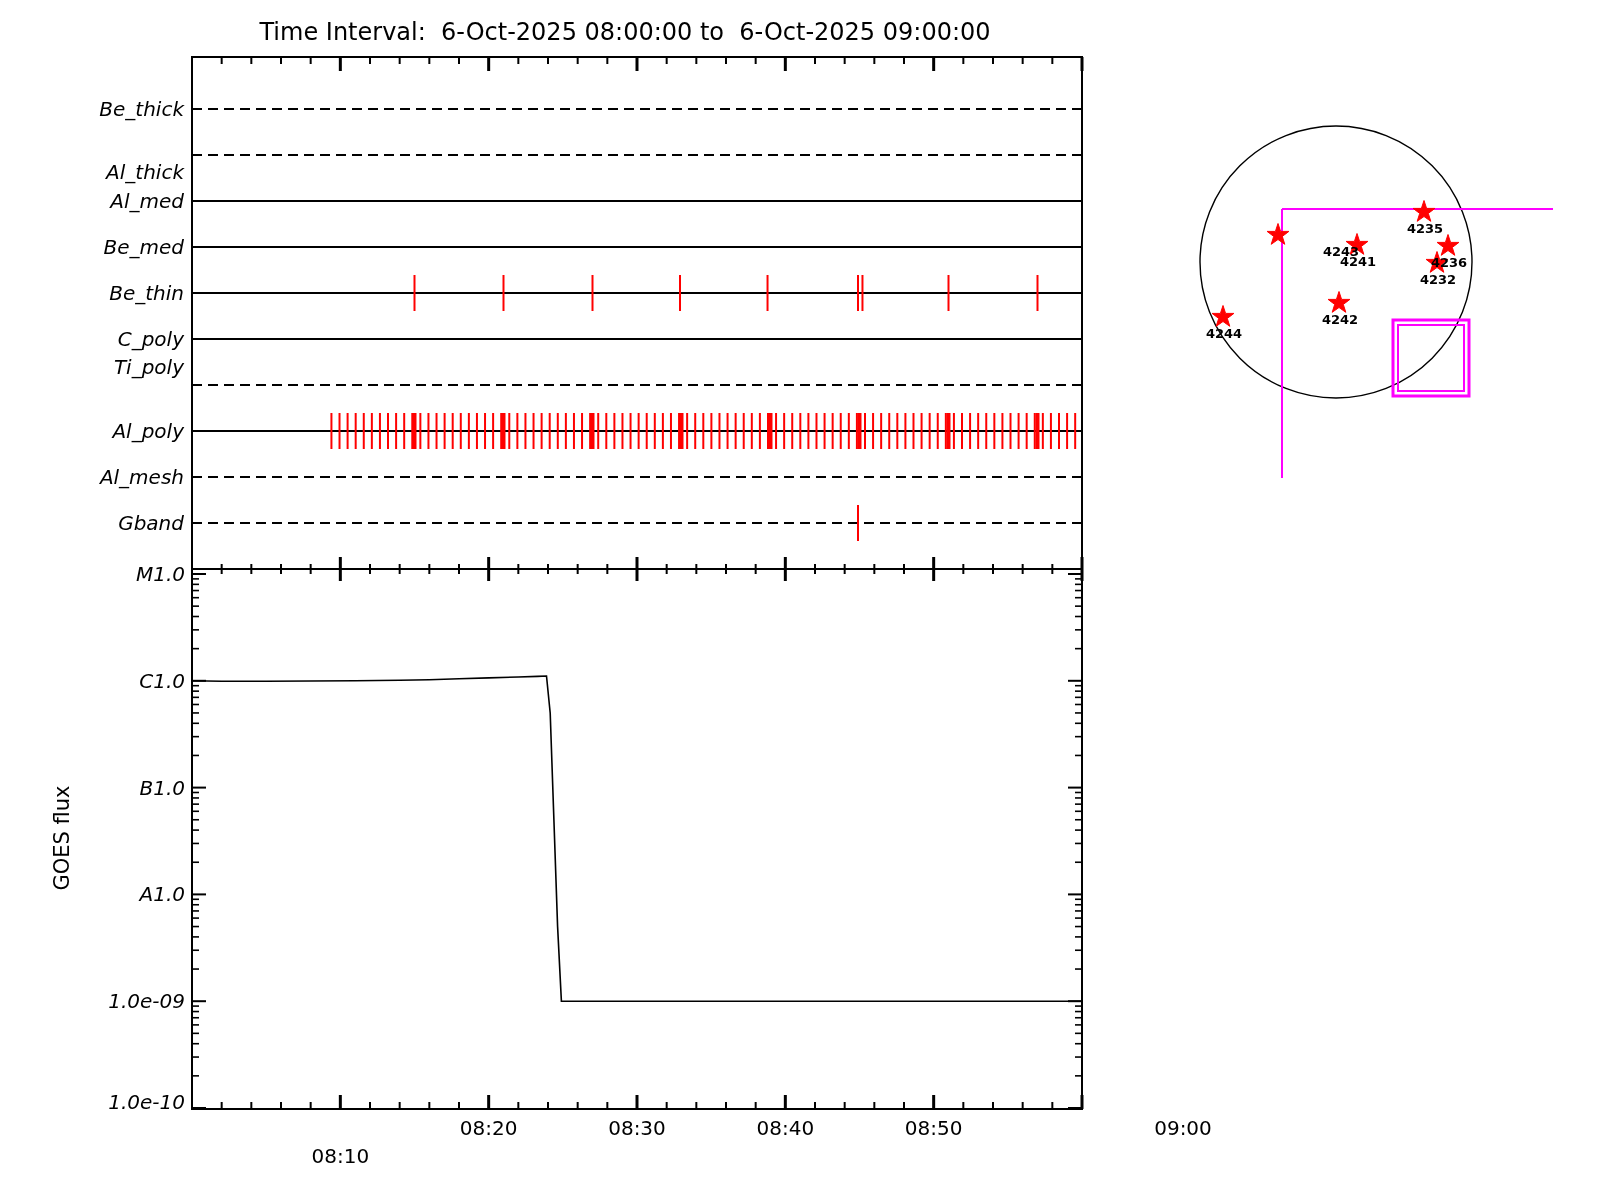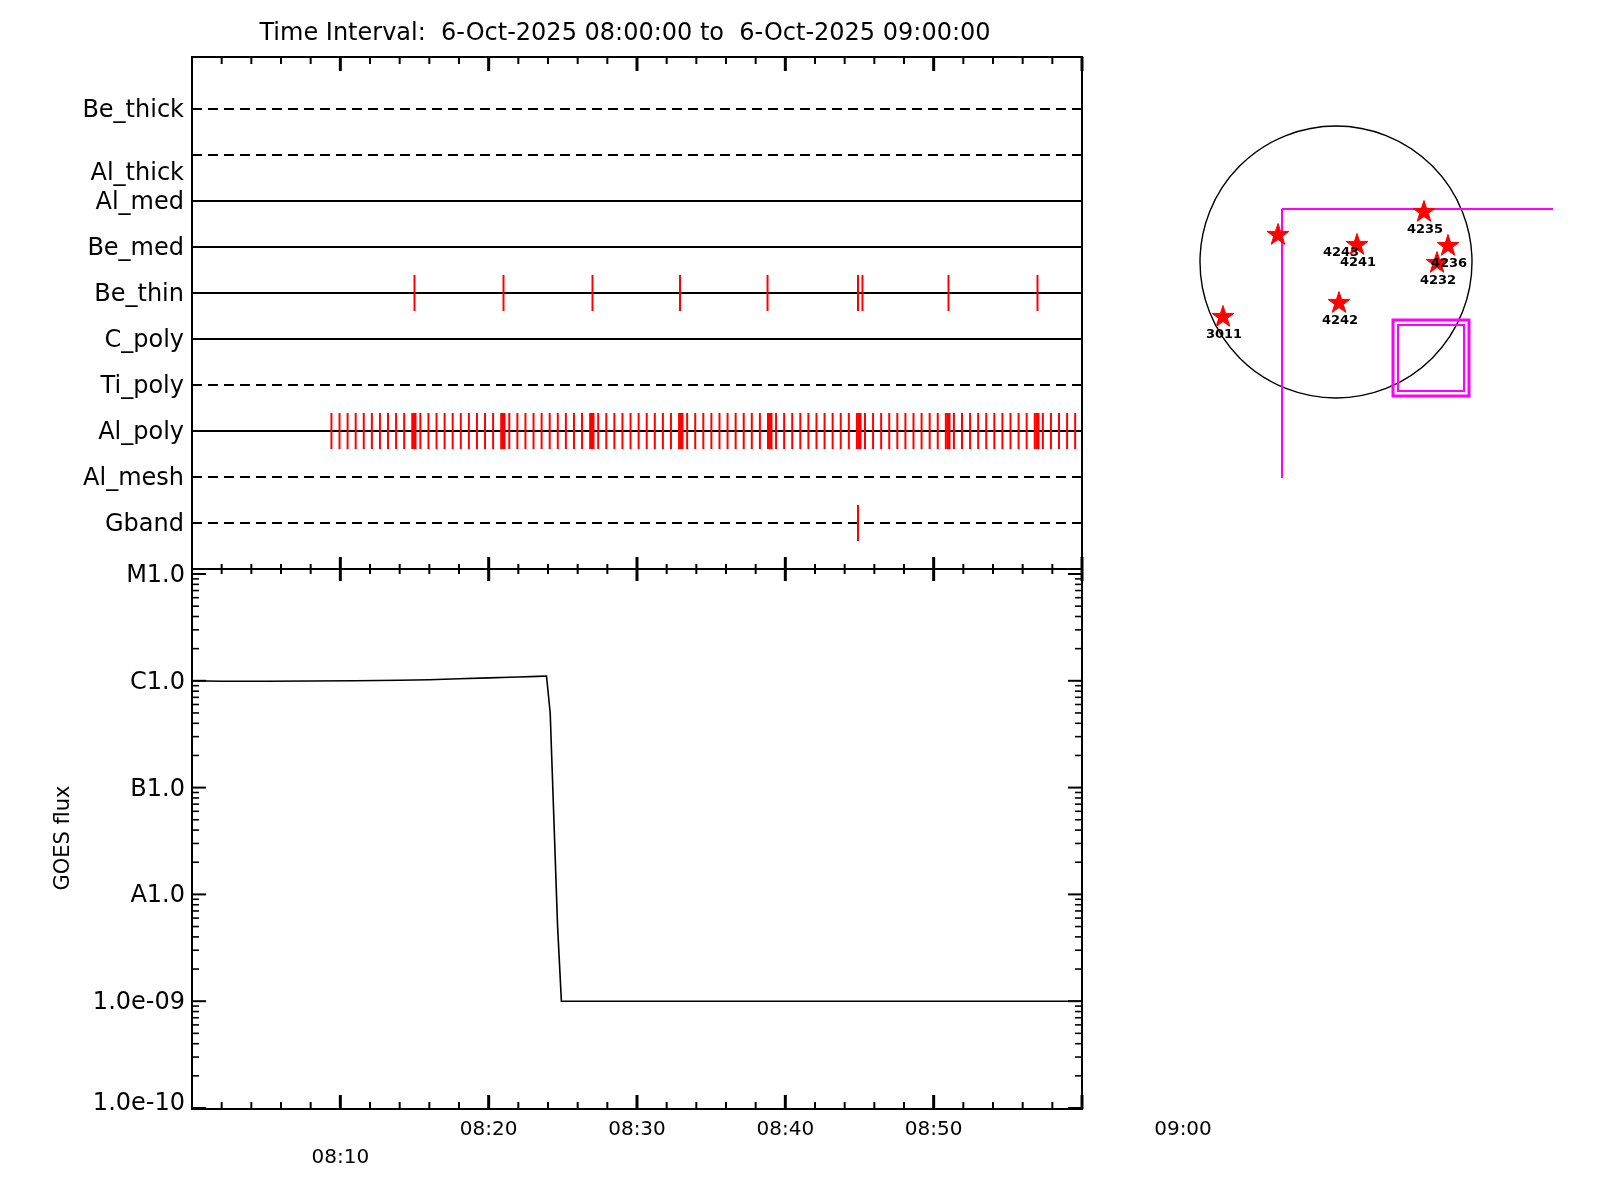--- a/index.html
+++ b/index.html
@@ -7,21 +7,21 @@
     position:relative;
     width:1600px;height:1200px;
     background:#ffffff;
     overflow:hidden;
     font-family:"DejaVu Sans","Liberation Sans",sans-serif;
   }
   svg#plot{position:absolute;left:0;top:0;}
   .lbl{position:absolute;color:#000;white-space:pre;line-height:1;}
   .title-lbl{font-size:24px;transform:translate(-50%,0);}
   .ylabel-lbl{font-size:21px;transform:translate(-50%,-50%) rotate(-90deg);}
-  .row-lbl,.ytick-lbl{font-size:24px;transform:translate(-100%,-50%);}
+  .row-lbl,.ytick-lbl{font-size:20px;transform:translate(-100%,-50%);font-style:italic;}
   .xtick-lbl{font-size:20px;transform:translate(-50%,-50%);}
   .star-lbl{font-size:13px;font-weight:bold;transform:translate(-50%,-50%);}
 </style>
 </head>
 <body>
 
 <div class="screen">
   <div class="lbl title-lbl" style="left:625px;top:20px;">Time Interval:  6-Oct-2025 08:00:00 to  6-Oct-2025 09:00:00</div>
   <div class="lbl ylabel-lbl" style="left:62px;top:838px;">GOES flux</div>
   <svg id="plot" width="1600" height="1200" viewBox="0 0 1600 1200">
@@ -359,21 +359,21 @@
         <path d="M1223.0 305.5L1225.6 313.4L1233.9 313.4L1227.3 318.4L1229.8 326.3L1223.0 321.5L1216.2 326.3L1218.7 318.4L1212.1 313.4L1220.4 313.4Z" fill="#ff0000" stroke="#ff0000" stroke-width="1" stroke-linejoin="miter"></path>
       </g>
     </svg>
   <div id="labels">
       <div class="lbl row-lbl" style="left: 184px; top: 109px;">Be_thick</div>
       <div class="lbl row-lbl" style="left: 184px; top: 172px;">Al_thick</div>
       <div class="lbl row-lbl" style="left: 184px; top: 201px;">Al_med</div>
       <div class="lbl row-lbl" style="left: 184px; top: 247px;">Be_med</div>
       <div class="lbl row-lbl" style="left: 184px; top: 293px; text-align: right;">Be_thin</div>
       <div class="lbl row-lbl" style="left: 184px; top: 339px;">C_poly</div>
-      <div class="lbl row-lbl" style="left: 184px; top: 385px;">Ti_poly</div>
+      <div class="lbl row-lbl" style="left: 184px; top: 367px;">Ti_poly</div>
       <div class="lbl row-lbl" style="left: 184px; top: 431px;">Al_poly</div>
       <div class="lbl row-lbl" style="left: 184px; top: 477px;">Al_mesh</div>
       <div class="lbl row-lbl" style="left: 184px; top: 523px;">Gband</div>
       <div class="lbl ytick-lbl" style="left: 185px; top: 574px;">M1.0</div>
       <div class="lbl ytick-lbl" style="left: 185px; top: 680.8px;">C1.0</div>
       <div class="lbl ytick-lbl" style="left: 185px; top: 787.6px;">B1.0</div>
       <div class="lbl ytick-lbl" style="left: 185px; top: 894.4px;">A1.0</div>
       <div class="lbl ytick-lbl" style="left: 185px; top: 1001.2px;">1.0e-09</div>
       <div class="lbl ytick-lbl" style="left: 185px; top: 1102px;">1.0e-10</div>
       <div class="lbl xtick-lbl" style="left: 340.333px; top: 1156px;">08:10</div>
@@ -381,15 +381,15 @@
       <div class="lbl xtick-lbl" style="left: 637px; top: 1128px;">08:30</div>
       <div class="lbl xtick-lbl" style="left: 785.333px; top: 1128px;">08:40</div>
       <div class="lbl xtick-lbl" style="left: 933.667px; top: 1128px;">08:50</div>
       <div class="lbl xtick-lbl" style="left: 1140px; top: 1128px; margin-left: 43px;">09:00</div>
       <div class="lbl star-lbl" style="left: 1425px; top: 228px;">4235</div>
       <div class="lbl star-lbl" style="left: 1341px; top: 251px;">4243</div>
       <div class="lbl star-lbl" style="left: 1358px; top: 261px;">4241</div>
       <div class="lbl star-lbl" style="left: 1449px; top: 262px;">4236</div>
       <div class="lbl star-lbl" style="left: 1438px; top: 279px;">4232</div>
       <div class="lbl star-lbl" style="left: 1340px; top: 319px;">4242</div>
-      <div class="lbl star-lbl" style="left: 1224px; top: 333px;">3011</div>
+      <div class="lbl star-lbl" style="left: 1224px; top: 333px;">4244</div>
     </div>
 </div>
 
 </body></html>

